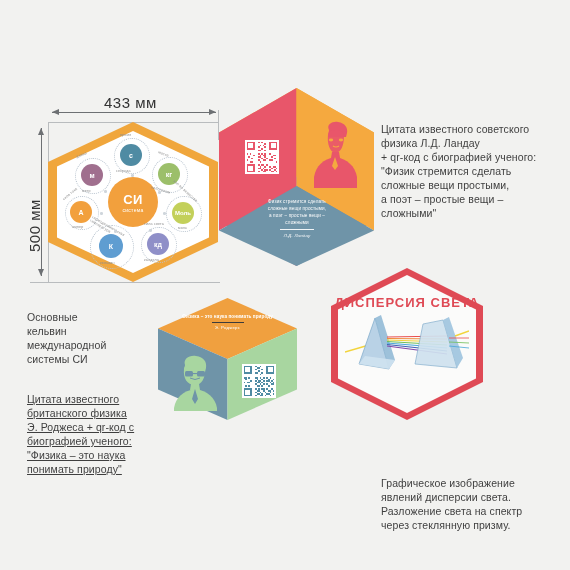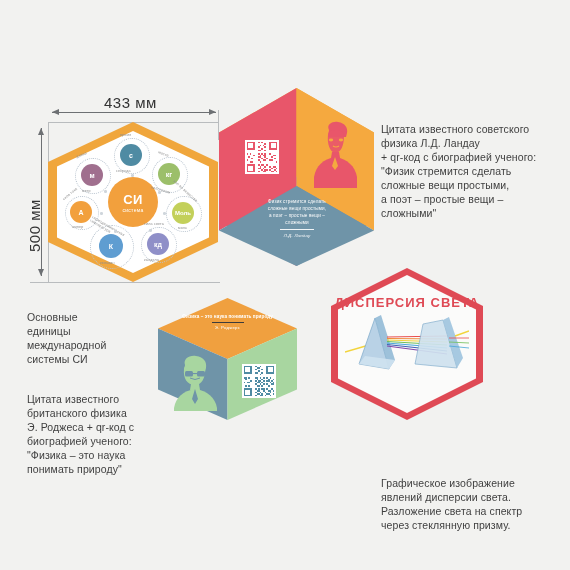--- a/index.html
+++ b/index.html
@@ -176,21 +176,21 @@
     <div class="dotlink" style="left:56px;top:68px;"></div>
     <div class="dotlink" style="left:83px;top:52px;"></div>
     <div class="dotlink" style="left:110px;top:69px;"></div>
     <div class="dotlink" style="left:52px;top:90px;"></div>
     <div class="dotlink" style="left:115px;top:90px;"></div>
     <div class="dotlink" style="left:66px;top:108px;"></div>
     <div class="dotlink" style="left:101px;top:107px;"></div>
   </div>
 
   <div class="abs caption" style="left:27px;top:310px;width:140px;">Основные
-единицы
+кельвин
 международной
 системы СИ</div>
 
   <div class="cube" id="landau-hex" style="left:219px;top:88px;width:155px;height:178px;">
     <div class="face f-top" style="background:#f5a93f;"></div>
     <div class="face f-left" style="background:#e8566a;"></div>
     <div class="face f-right" style="background:#6f94a8;"></div>
 
     <div class="cubeA cA-left" style="left:0;top:0;width:100%;height:100%;background:#e8566a;
                 -webkit-clip-path:polygon(0 25%,50% 0,50% 55%,0 80%);
@@ -404,21 +404,21 @@
           <rect x="15" y="18" width="2" height="1"></rect>
         <rect x="19" y="18" width="1" height="1"></rect>
         <rect x="8" y="19" width="1" height="1"></rect>
           <rect x="11" y="19" width="2" height="1"></rect>
           <rect x="14" y="19" width="1" height="1"></rect>
         <rect x="17" y="19" width="1" height="1"></rect>
       </g>
     </svg>
   </div>
 
-  <div class="abs caption" style="left:27px;top:392px;width:150px;">Цитата известного
+  <div class="abs caption" style="left:27px;top:392px;width:150px;text-decoration:underline;">Цитата известного
 британского физика
 Э. Роджеса + qr-код с
 биографией ученого:
 "Физика – это наука
 понимать природу"</div>
 
   <div class="hex" id="disp-hex" style="left:331px;top:268px;width:152px;height:152px;">
     <div class="hexclip ring"></div>
     <div class="hexclip inner"></div>
 

